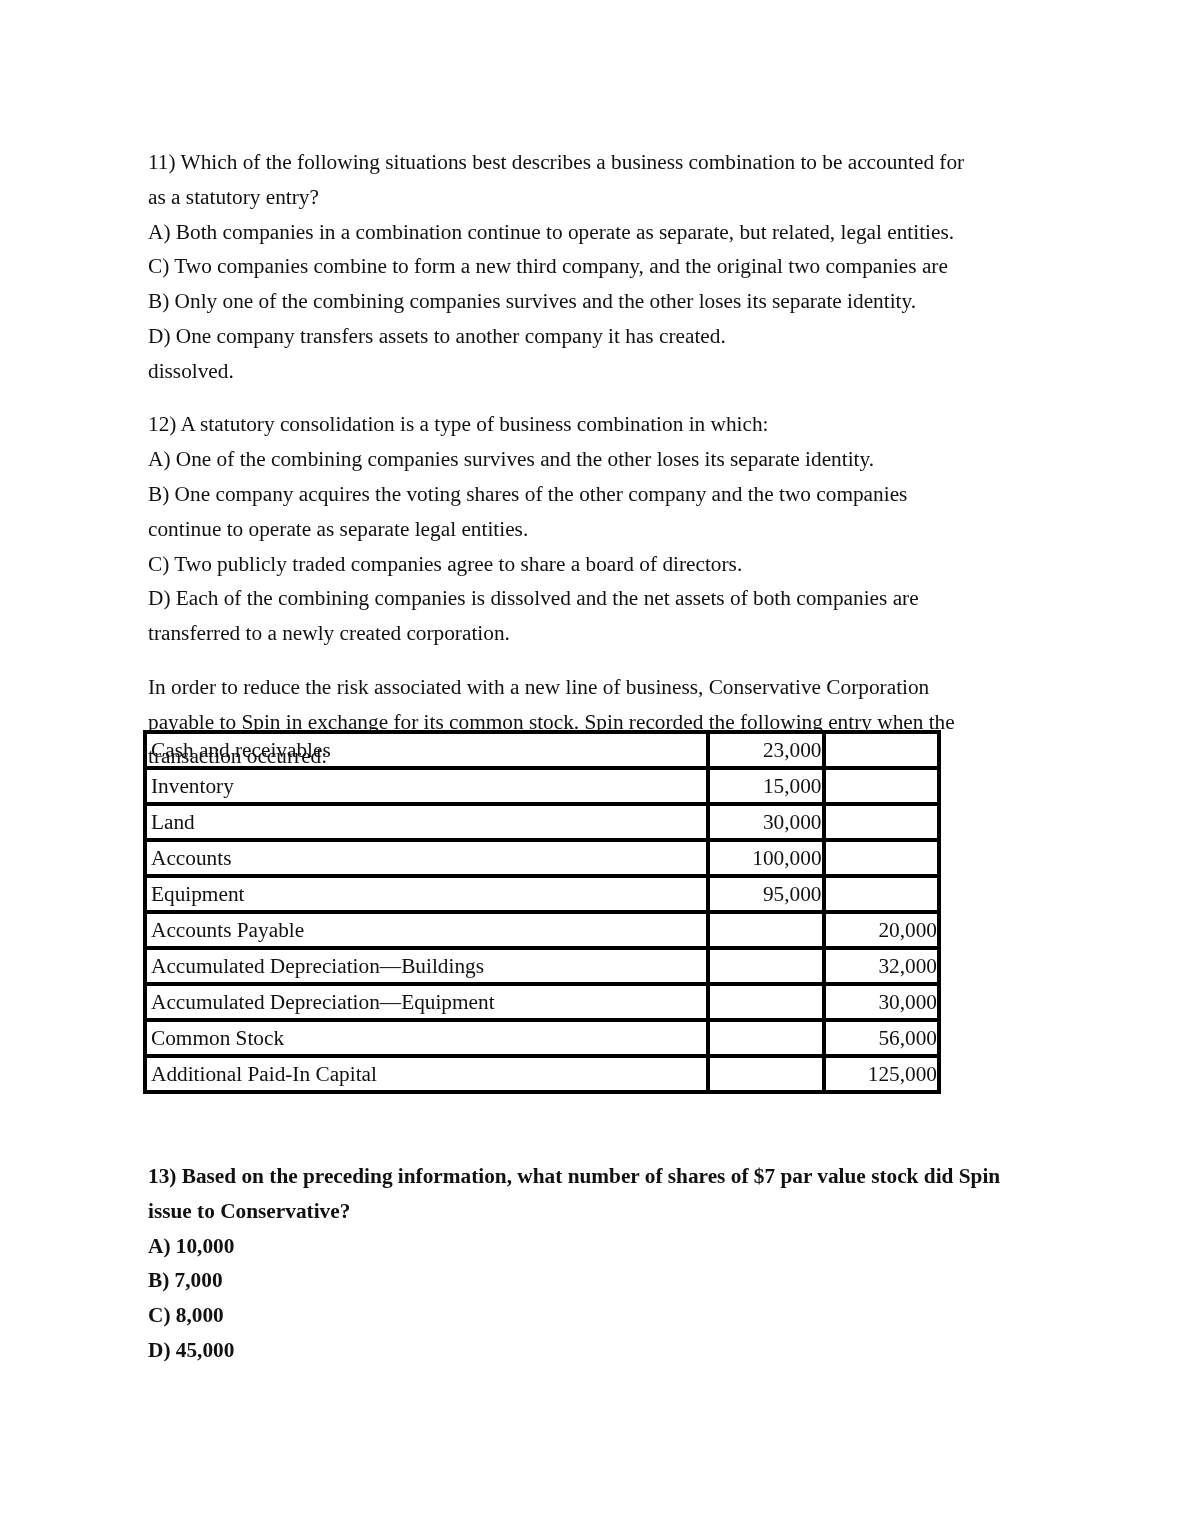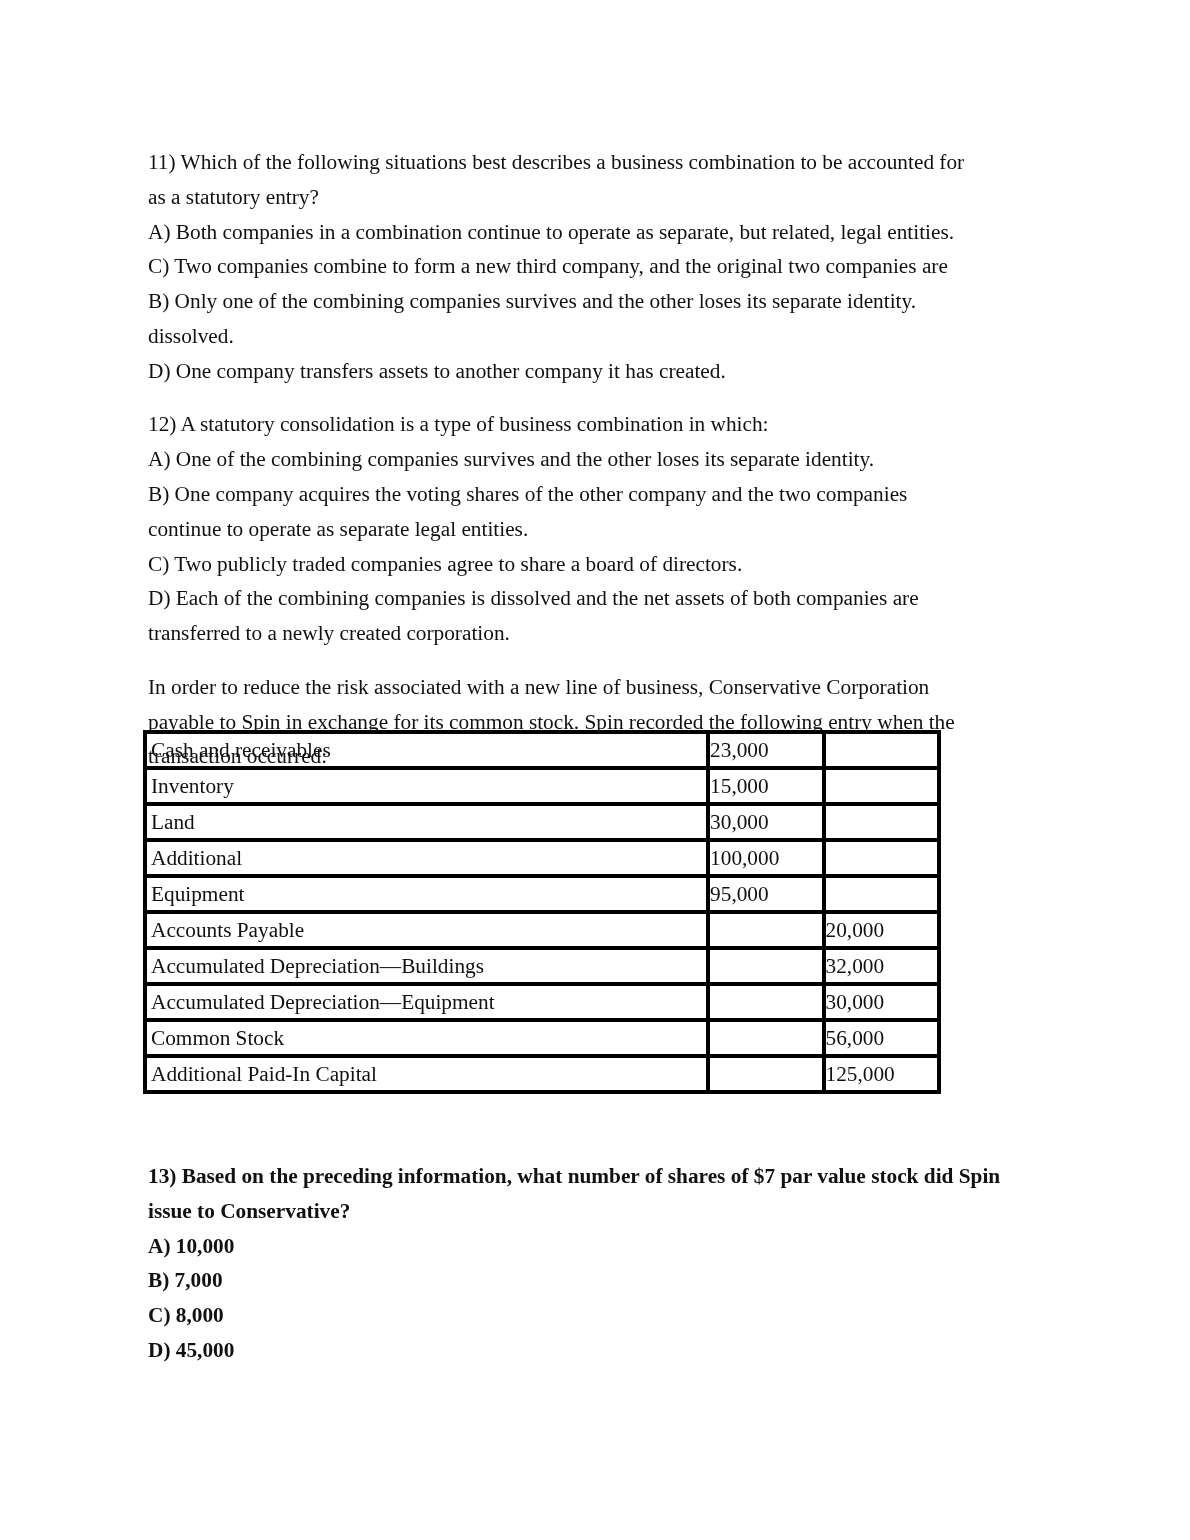--- a/index.html
+++ b/index.html
@@ -16,35 +16,35 @@
     border-collapse: collapse; width: 798px;
     font-size: 21.3px;
     padding-left: 40px;
   }
   table.journal td {
     border: 4px solid #000;
     height: 32px; padding: 0 0 0 4px; line-height: 30px;
     white-space: nowrap; overflow: hidden;
   }
   table.journal td.acct { width: 548px; }
-  table.journal td.num { width: 110px; text-align: left; padding: 0; }
+  table.journal td.num { width: 110px; text-align: right; padding: 0; }
   .q13 { position: absolute; left: 140px; top: 1155px; font-weight: bold; }
 </style>
 </head>
 <body>
 
 <div class="page">
   <div class="block">
     <p class="line">11) Which of the following situations best describes a business combination to be accounted for</p>
     <p class="line">as a statutory entry?</p>
     <p class="line">A) Both companies in a combination continue to operate as separate, but related, legal entities.</p>
     <p class="line">C) Two companies combine to form a new third company, and the original two companies are</p>
     <p class="line">B) Only one of the combining companies survives and the other loses its separate identity.</p>
+    <p class="line">D) One company transfers assets to another company it has created.</p>
     <p class="line">dissolved.</p>
-    <p class="line">D) One company transfers assets to another company it has created.</p>
   </div>
 
   <div class="block">
     <p class="line">12) A statutory consolidation is a type of business combination in which:</p>
     <p class="line">A) One of the combining companies survives and the other loses its separate identity.</p>
     <p class="line">B) One company acquires the voting shares of the other company and the two companies</p>
     <p class="line">continue to operate as separate legal entities.</p>
     <p class="line">C) Two publicly traded companies agree to share a board of directors.</p>
     <p class="line">D) Each of the combining companies is dissolved and the net assets of both companies are</p>
     <p class="line">transferred to a newly created corporation.</p>
@@ -68,21 +68,21 @@
         <td class="acct">Inventory</td>
         <td class="num">15,000</td>
         <td class="num"></td>
       </tr>
       <tr>
         <td class="acct">Land</td>
         <td class="num">30,000</td>
         <td class="num"></td>
       </tr>
       <tr>
-        <td class="acct">Additional</td>
+        <td class="acct">Accounts</td>
         <td class="num">100,000</td>
         <td class="num"></td>
       </tr>
       <tr>
         <td class="acct">Equipment</td>
         <td class="num">95,000</td>
         <td class="num"></td>
       </tr>
       <tr>
         <td class="acct">Accounts Payable</td>

